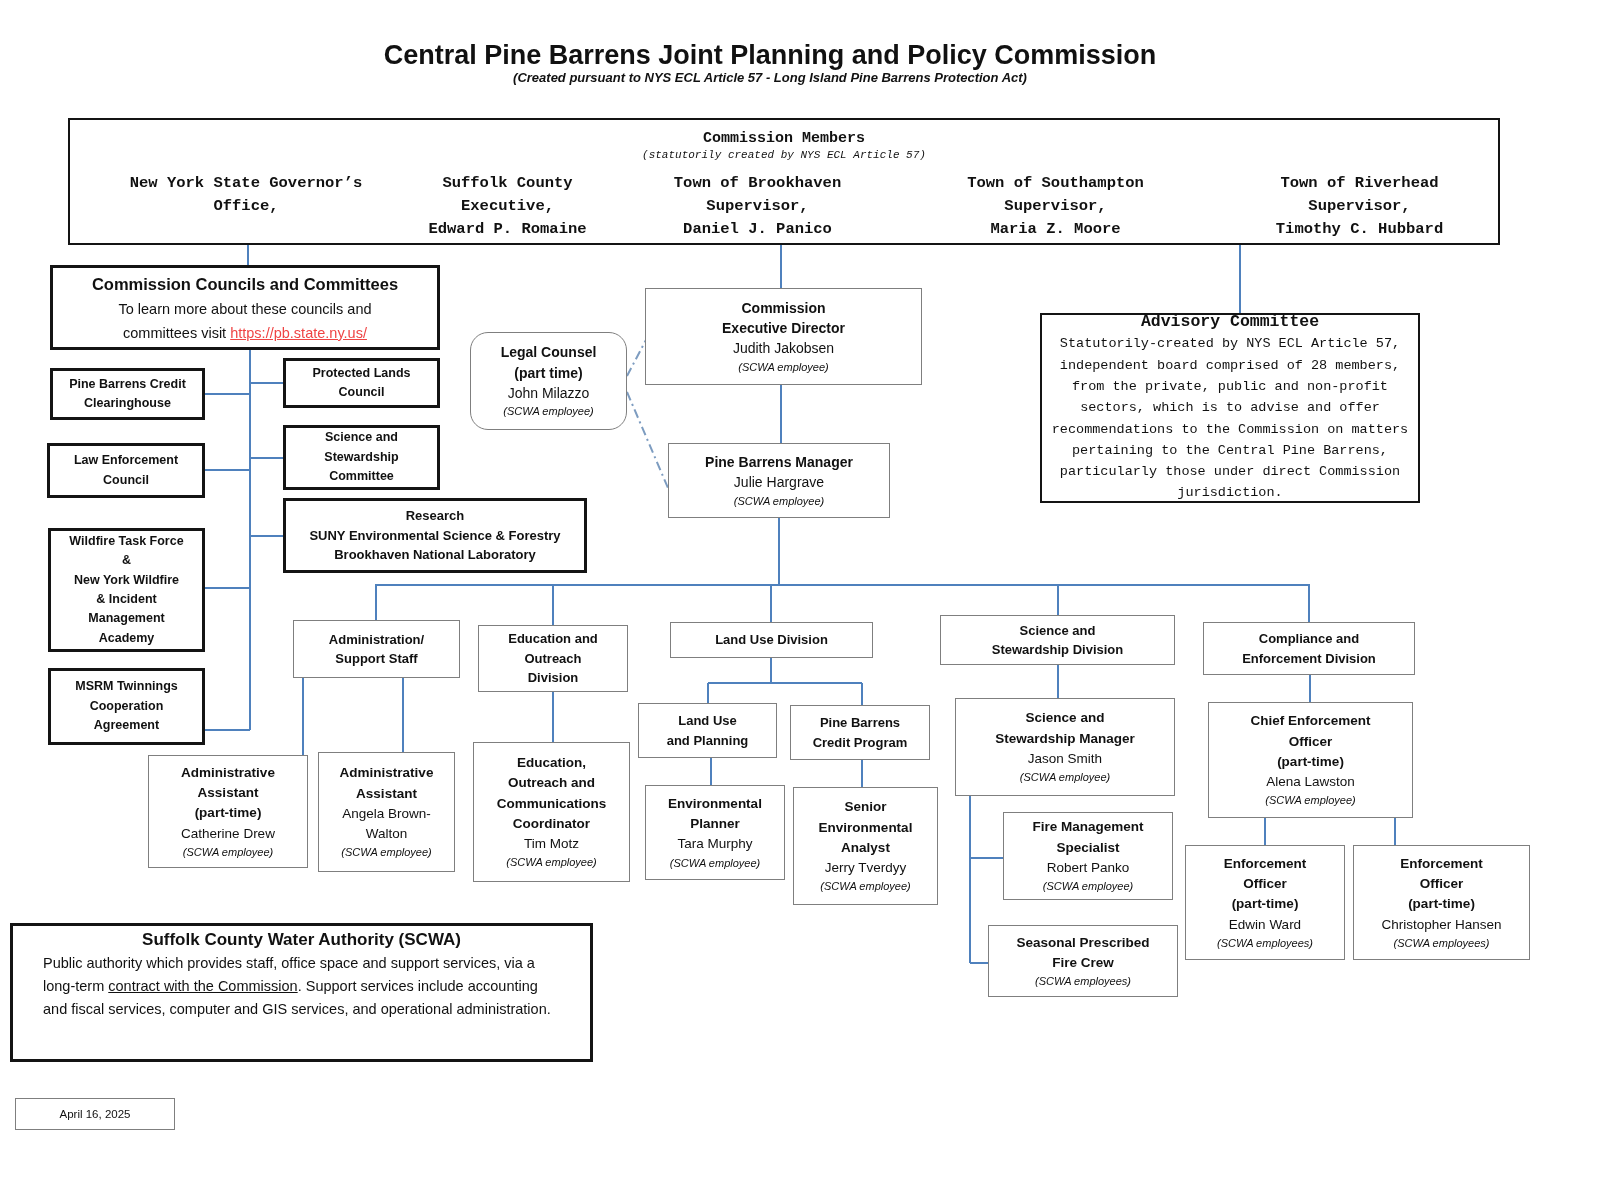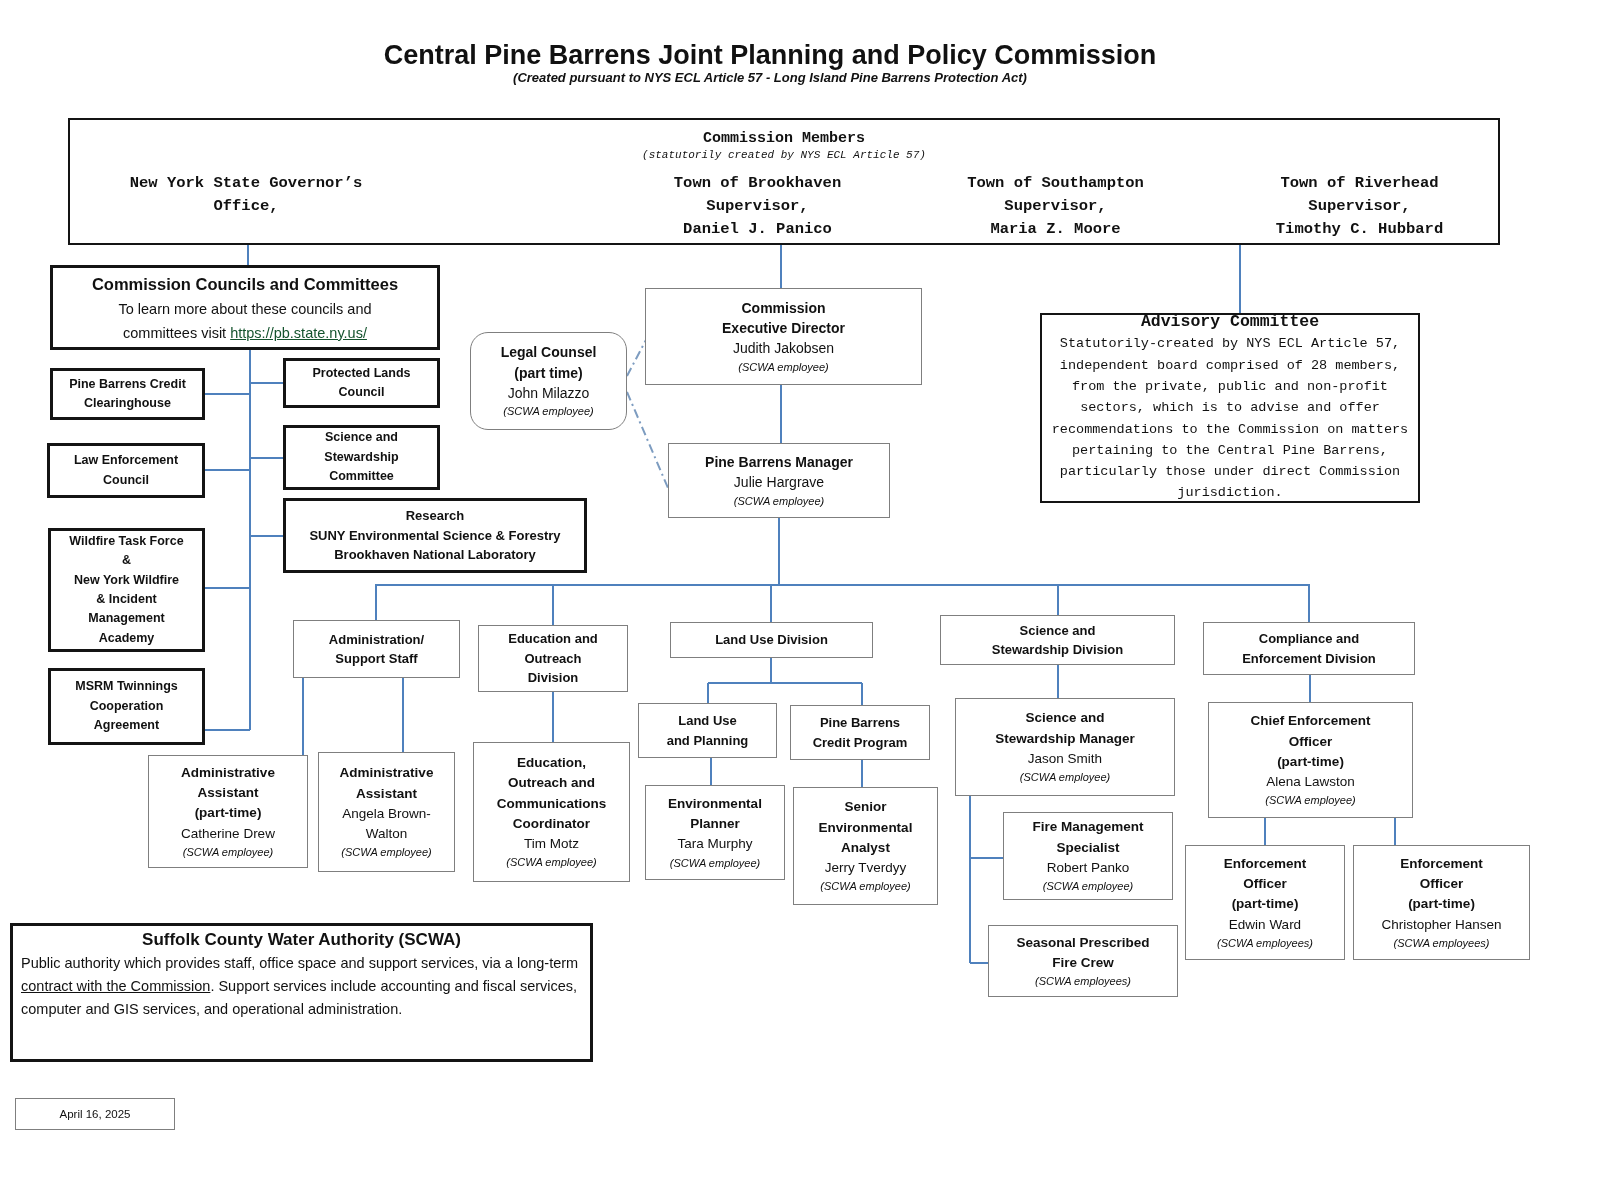--- a/index.html
+++ b/index.html
@@ -14,38 +14,38 @@
   .pre{white-space:pre-line;}
   .title{position:absolute;left:0;top:40px;width:1540px;text-align:center;font-size:27px;font-weight:700;z-index:1;}
   .subtitle{position:absolute;left:0;top:70px;width:1540px;text-align:center;font-size:13px;font-style:italic;font-weight:600;z-index:1;}
   
   .mb-heading{font-size:15px;font-weight:700;margin-top:10px;}
   .mb-sub{font-size:11px;font-style:italic;margin-top:2px;}
   .member{position:absolute;top:52px;text-align:center;font-size:15.5px;font-weight:700;line-height:23px;}
   
   .cp-title{font-size:16.5px;font-weight:700;margin-top:4px;}
   .cp-body{font-size:14.5px;line-height:24px;margin-top:3px;}
-  .link{color:#14532d;text-decoration:underline;}
+  .link{color:#ef4444;text-decoration:underline;}
   
   .cm{font-size:12.5px;font-weight:700;line-height:1.55;}
   .rs{font-size:13px;font-weight:700;line-height:1.5;}
   
   .role{font-weight:700;}
   .p14 .role,.p14 .nm{font-size:14px;line-height:1.45;}
   .p13 .role,.p13 .nm{font-size:13.5px;line-height:1.5;}
   .nm{font-weight:400;}
   .note{font-size:11px;font-style:italic;line-height:1.5;}
   
   .dv{font-size:13px;font-weight:700;line-height:1.5;}
   
   .adv-title{font-size:16.5px;font-weight:700;margin-bottom:2px;}
   .adv-body{font-size:13.5px;line-height:1.58;padding:0 9px;}
   
   .scwa-title{font-size:17px;font-weight:700;margin:4px 0 2px 0;text-align:center;}
-  .scwa-body{font-size:14.5px;line-height:23px;text-align:left;padding:0 8px;margin:0;}
+  .scwa-body{font-size:14.5px;line-height:23px;text-align:left;padding:0 30px;margin:0;}
   .u{text-decoration:underline;}
   .date{font-size:11.5px;}
 </style>
 </head>
 <body>
 
 <div class="canvas">
 
   <svg class="wires" width="1600" height="1200">
     <g stroke="#4f81bd" stroke-width="2" fill="none">
@@ -94,20 +94,24 @@
   <div class="title">Central Pine Barrens Joint Planning and Policy Commission</div>
   <div class="subtitle">(Created pursuant to NYS ECL Article 57 - Long Island Pine Barrens Protection Act)</div>
 
   <div class="b bd2" style="left:68px;top:118px;width:1432px;height:127px;justify-content:flex-start;">
     <div class="mb-heading">Commission Members</div>
     <div class="mb-sub">(statutorily created by NYS ECL Article 57)</div>
     <div class="member" style="left:30px;width:292px;">
       <div>New York State Governor’s Office,</div>
       <div></div>
     </div>
+    <div class="member" style="left:330px;width:215px;">
+      <div>Suffolk County Executive,</div>
+      <div>Edward P. Romaine</div>
+    </div>
     <div class="member" style="left:550px;width:275px;">
       <div>Town of Brookhaven Supervisor,</div>
       <div>Daniel J. Panico</div>
     </div>
     <div class="member" style="left:843px;width:285px;">
       <div>Town of Southampton Supervisor,</div>
       <div>Maria Z. Moore</div>
     </div>
     <div class="member" style="left:1162px;width:255px;">
       <div>Town of Riverhead Supervisor,</div>

